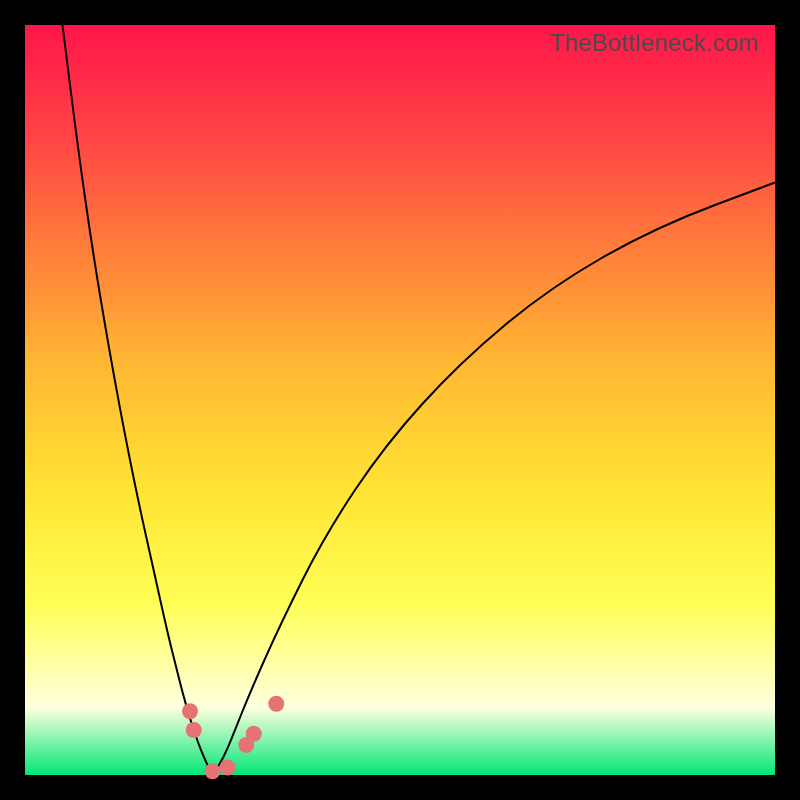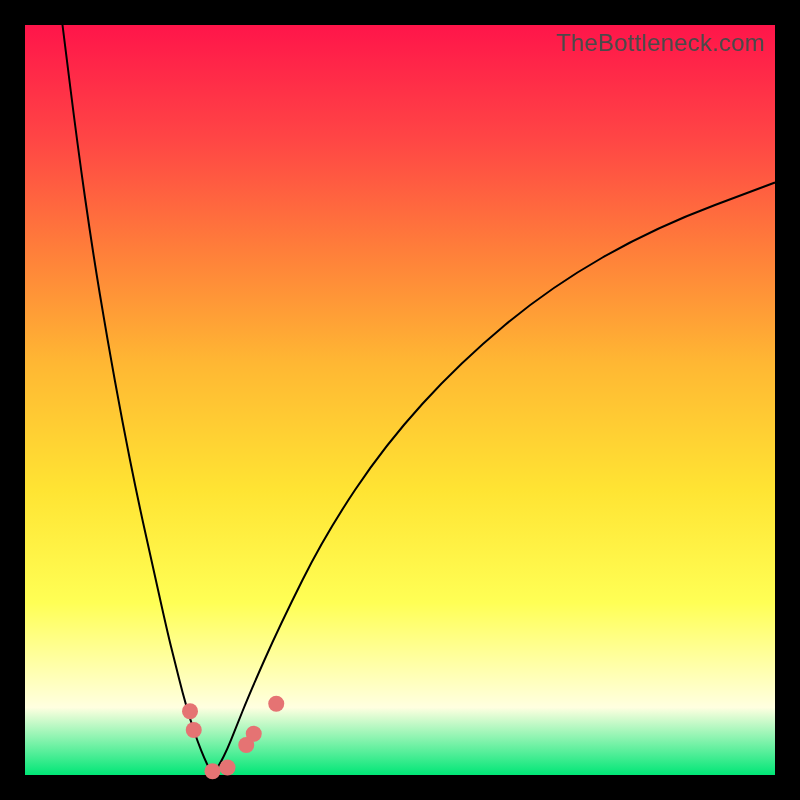--- a/index.html
+++ b/index.html
@@ -23,21 +23,21 @@
       #ff7e3a 30%,
       #ffb733 45%,
       #ffe433 62%,
       #ffff55 77%,
       #ffffe0 91%,
       #00e676 100%);
   }
   .watermark {
     position: absolute;
     top: 4px;
-    right: 10px;
+    right: 16px;
     color: #4a4a4a;
     font-size: 24px;
     letter-spacing: 0.2px;
     font-weight: 500;
   }
   svg.curves {
     position: absolute;
     left: 0;
     top: 0;
     width: 750px;

